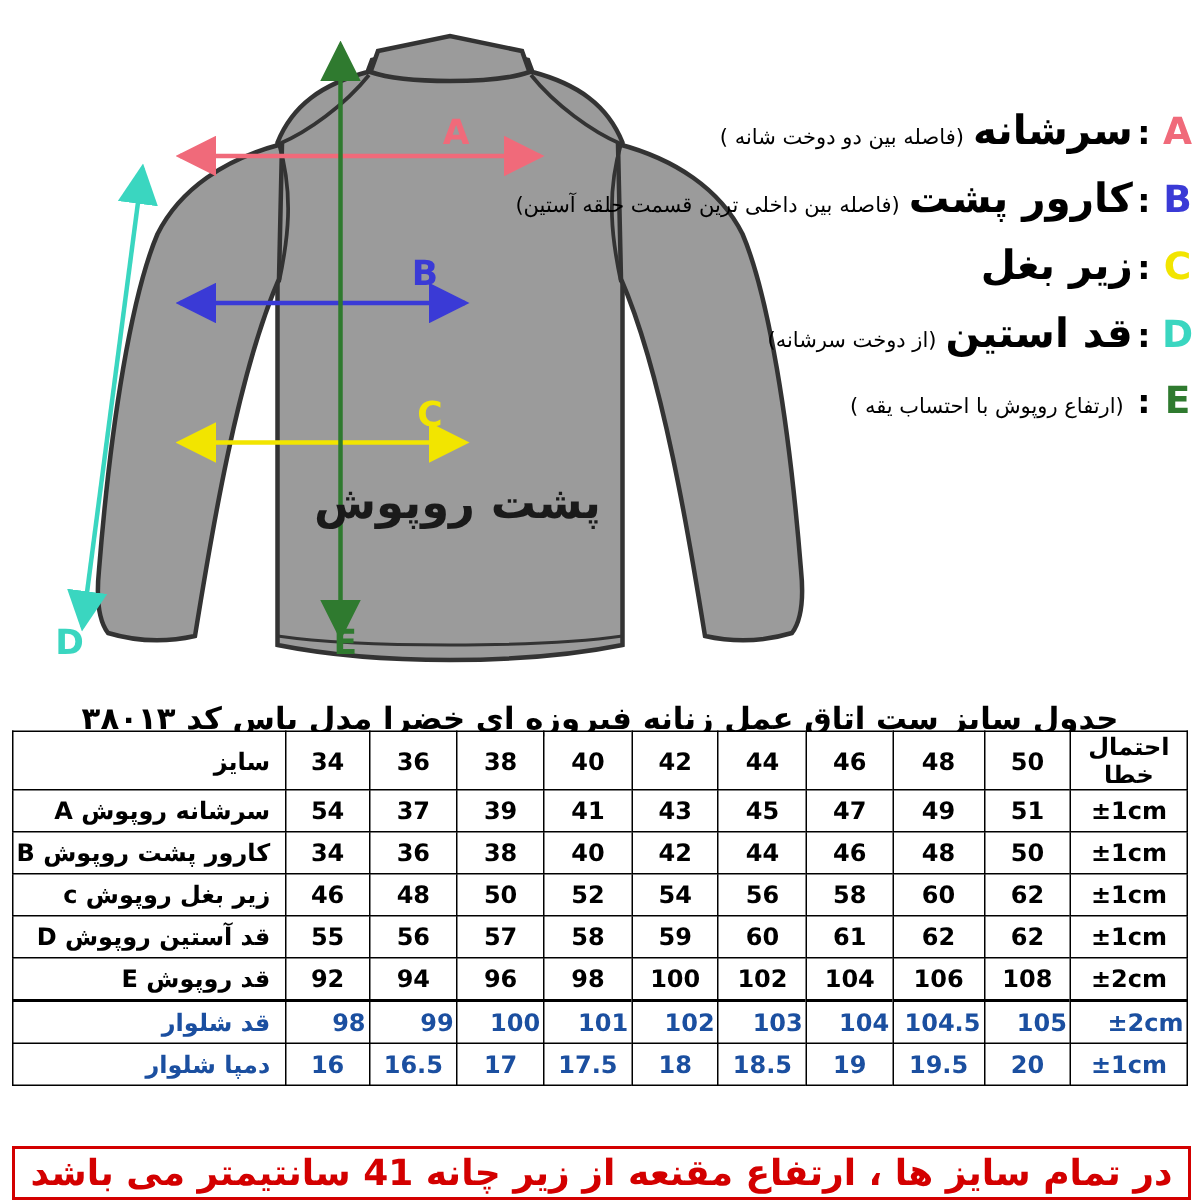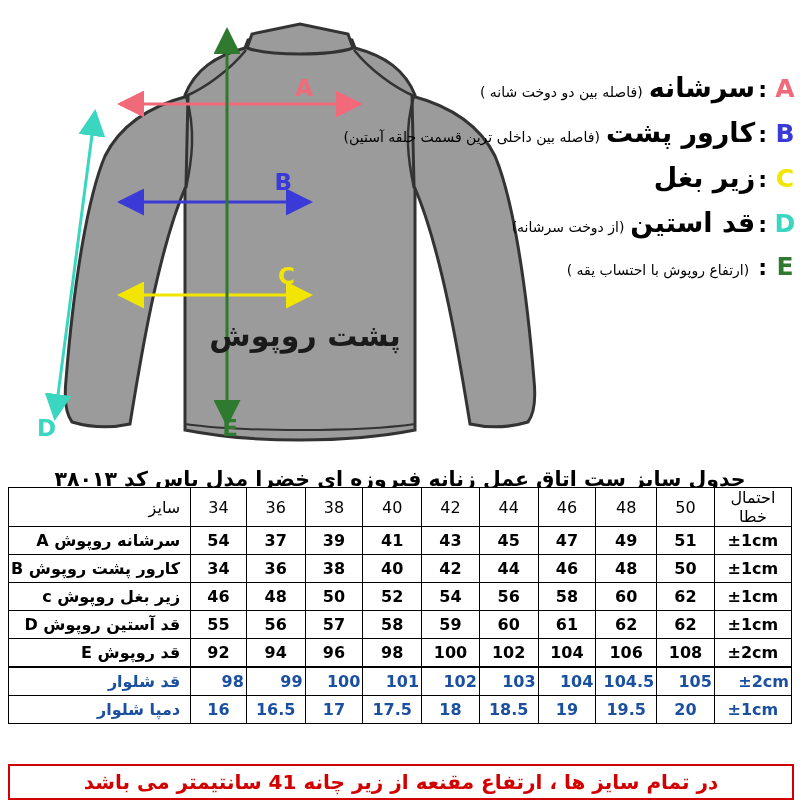--- a/index.html
+++ b/index.html
@@ -44,42 +44,42 @@
   table{border-collapse:collapse;width:784px;direction:rtl;}
   td,th{
     border:1px solid #000;
     text-align:center;
     font-size:16px;
     height:27px;
     padding:0 2px;
     font-weight:bold;
     background:#fff;
   }
-  th{font-weight:normal;}
+  th{font-weight:bold;}
   td.rowlabel,th.rowlabel{
     text-align:right;padding-right:10px;white-space:nowrap;font-size:16px;
   }
   tr.pants td{color:#1b4fa0;}
   tr.pants td.rowlabel{color:#1b4fa0;}
   tr.sep td{border-top:2px solid #000;text-align:right;}
 
   
   col.err{width:82px;}
   col.num{width:62px;}
   col.lab{width:150px;}
 
   
   #footer{
     position:absolute;left:8px;top:764px;width:782px;height:32px;
     border:2px solid #d30000;
     display:flex;align-items:center;justify-content:center;
     direction:rtl;
   }
   #footer span{
-    color:#d30000;font-weight:bold;font-size:20px;
+    color:#d30000;font-weight:bold;font-size:24px;
   }
 </style>
 </head>
 <body>
 
 <div id="wrap">
 
   <div id="illus">
     <svg width="800" height="460" viewBox="0 0 800 460" xmlns="http://www.w3.org/2000/svg">
       <defs>

